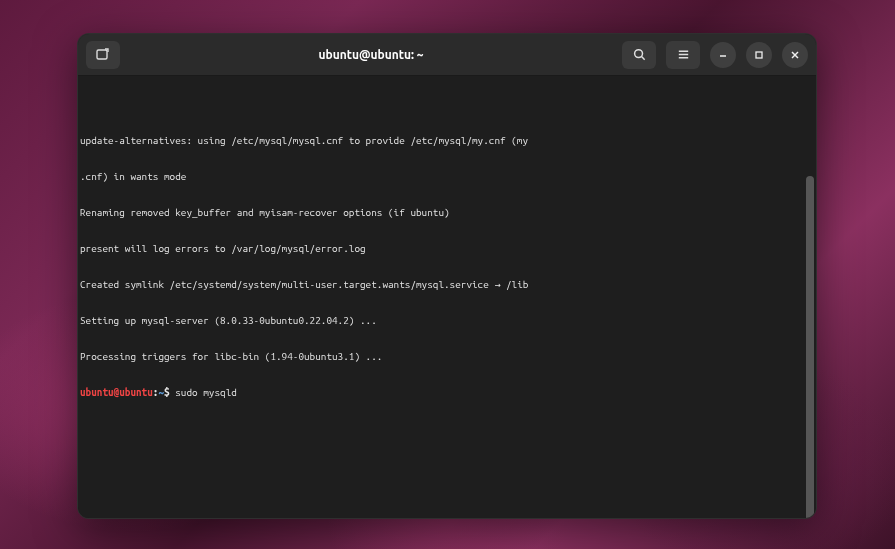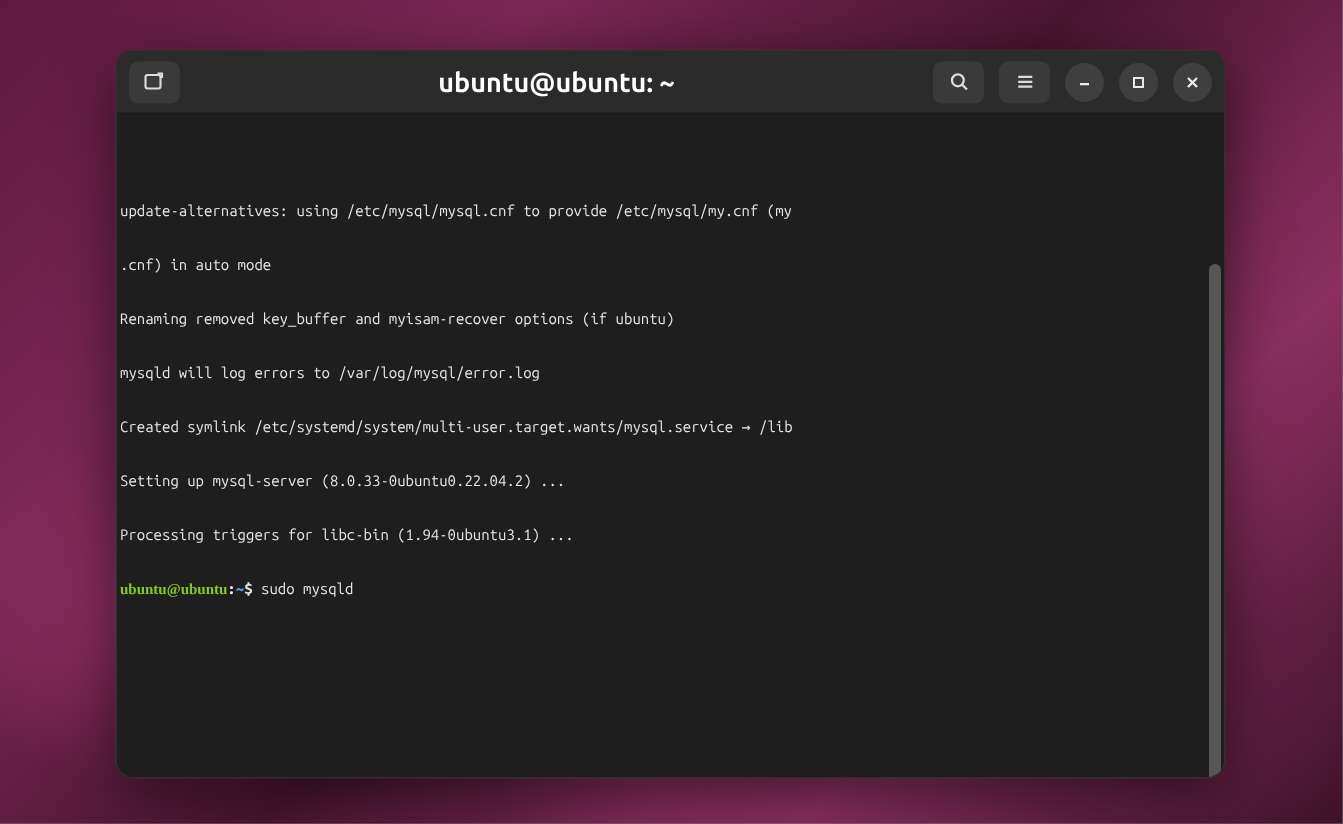--- a/index.html
+++ b/index.html
@@ -56,21 +56,21 @@
       display: flex;
       align-items: center;
       justify-content: center;
       color: #ddd;
     }
     .titlebar-title {
       flex: 1;
       text-align: center;
       color: #fff;
       font-family: "Ubuntu", sans-serif;
-      font-size: 18px;
+      font-size: 12px;
       font-weight: 600;
     }
     .titlebar-right {
       display: flex;
       align-items: center;
       gap: 10px;
     }
     .win-btn {
       width: 26px;
       height: 26px;
@@ -93,21 +93,21 @@
       overflow: hidden;
       position: relative;
       font-family: "Ubuntu Mono", "DejaVu Sans Mono", monospace;
       white-space: pre-wrap;
       word-break: break-all;
     }
     .terminal-content {
       padding: 0 0 0 0;
     }
     .line { white-space: pre; }
-    .prompt-user { color: #84cc16; font-weight: bold; font-family: Liberation Serif, serif; }
+    .prompt-user { color: #ef4444; font-weight: bold; }
     .prompt-colon { color: #e6e6e6; font-weight: bold; }
     .prompt-path { color: #5c9ad6; font-weight: bold; }
     .scrollbar {
       position: absolute;
       right: 2px;
       top: 100px;
       width: 8px;
       height: 380px;
       background: rgba(255,255,255,0.25);
       border-radius: 4px;
@@ -161,23 +161,23 @@
           <line x1="3" y1="3" x2="9" y2="9" stroke="#eee" stroke-width="1.5"></line>
           <line x1="9" y1="3" x2="3" y2="9" stroke="#eee" stroke-width="1.5"></line>
         </svg>
       </div>
     </div>
   </div>
 
   <div class="terminal-body">
     <div class="terminal-content">
 <div class="line">update-alternatives: using /etc/mysql/mysql.cnf to provide /etc/mysql/my.cnf (my</div>
-<div class="line">.cnf) in auto mode</div>
+<div class="line">.cnf) in wants mode</div>
 <div class="line">Renaming removed key_buffer and myisam-recover options (if ubuntu)</div>
-<div class="line">mysqld will log errors to /var/log/mysql/error.log</div>
+<div class="line">present will log errors to /var/log/mysql/error.log</div>
 <div class="line">Created symlink /etc/systemd/system/multi-user.target.wants/mysql.service → /lib</div>
 <div class="line">Setting up mysql-server (8.0.33-0ubuntu0.22.04.2) ...</div>
 <div class="line">Processing triggers for libc-bin (1.94-0ubuntu3.1) ...</div>
 <div class="line"><span class="prompt-user">ubuntu@ubuntu</span><span class="prompt-colon">:</span><span class="prompt-path">~</span><span class="prompt-colon">$ </span><span>sudo mysqld</span></div>
 
 
 
 
 
 

